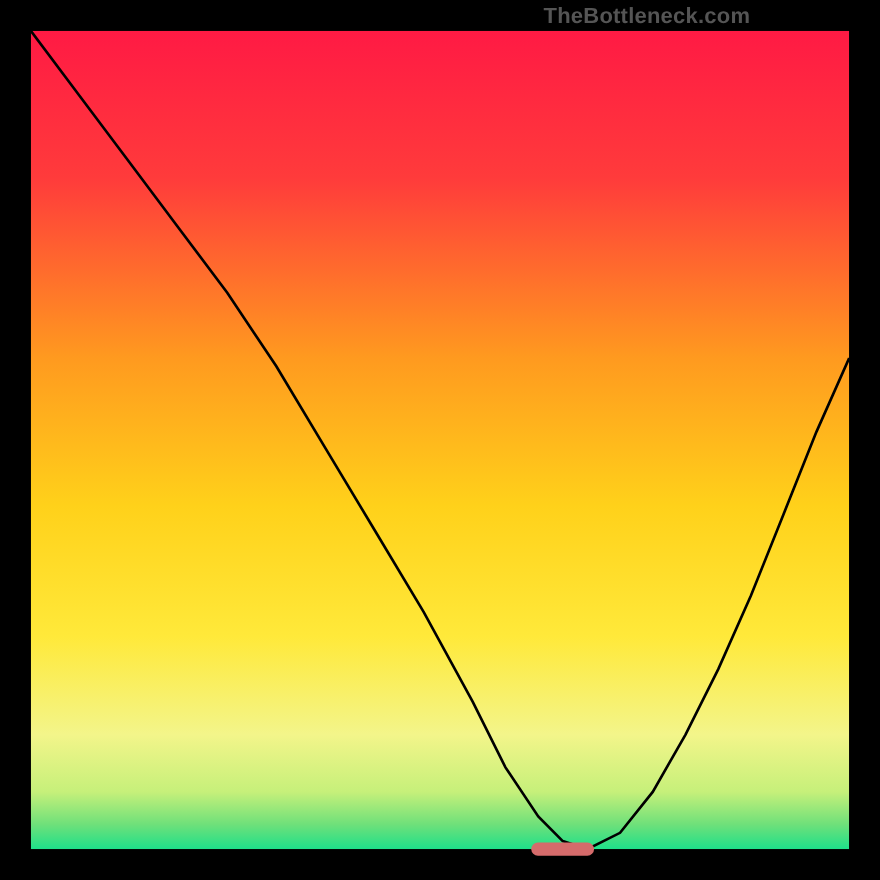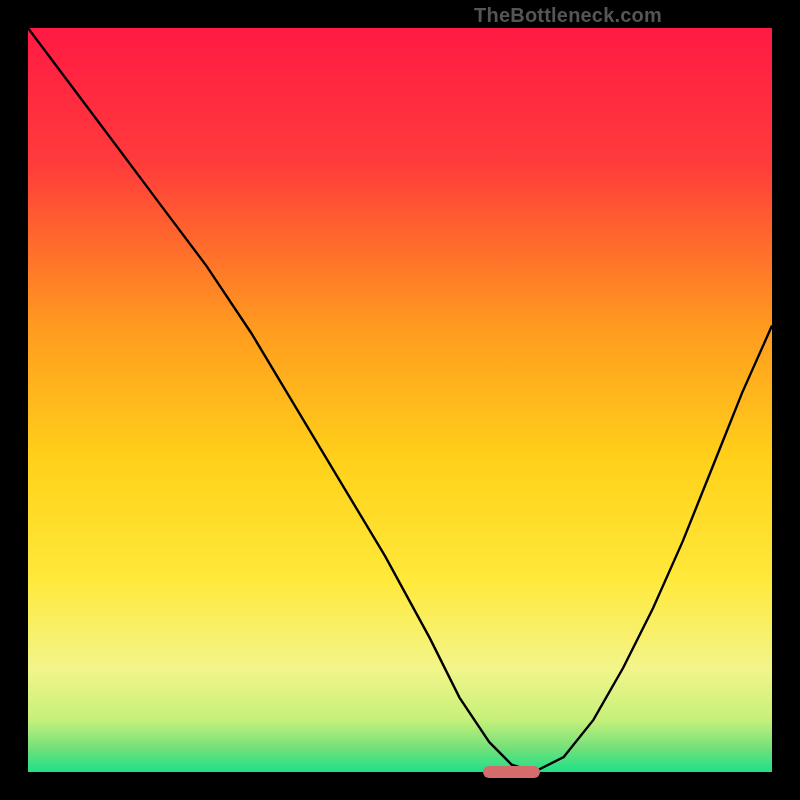--- a/index.html
+++ b/index.html
@@ -9,20 +9,21 @@
     height: 800px;
     background: #000;
     overflow: hidden;
     font-family: Arial, Helvetica, sans-serif;
   }
   .frame {
     position: relative;
     width: 672px;
     height: 800px;
     background: #000;
+    padding-left: 20px;
   }
   .watermark {
     position: absolute;
     top: 4px;
     right: 10px;
     color: #555;
     font-size: 20px;
     font-weight: 600;
     letter-spacing: 0.2px;
     z-index: 4;

